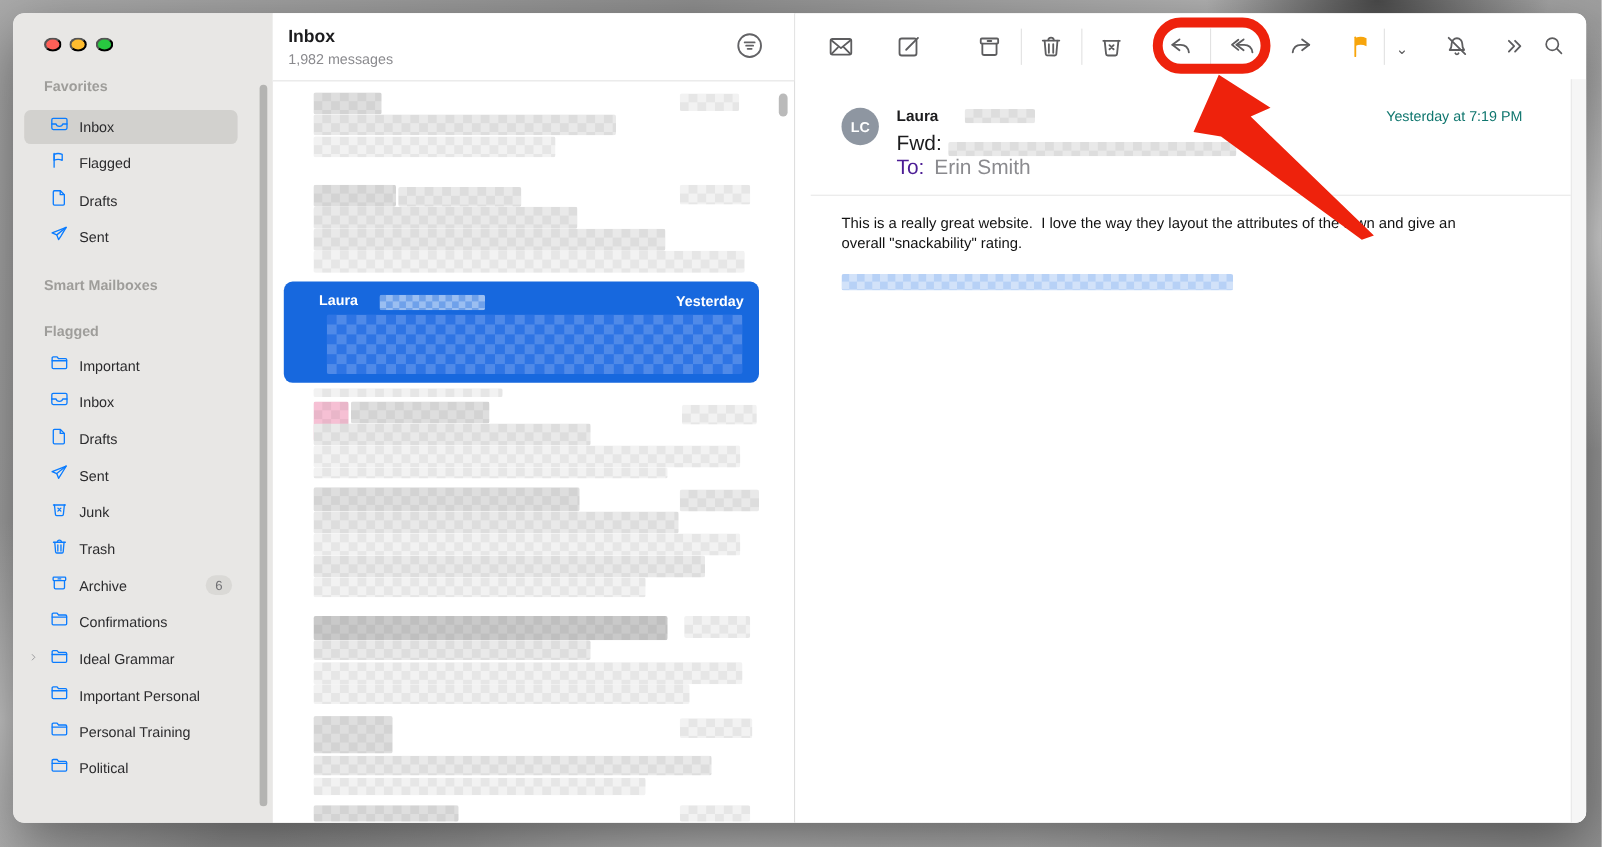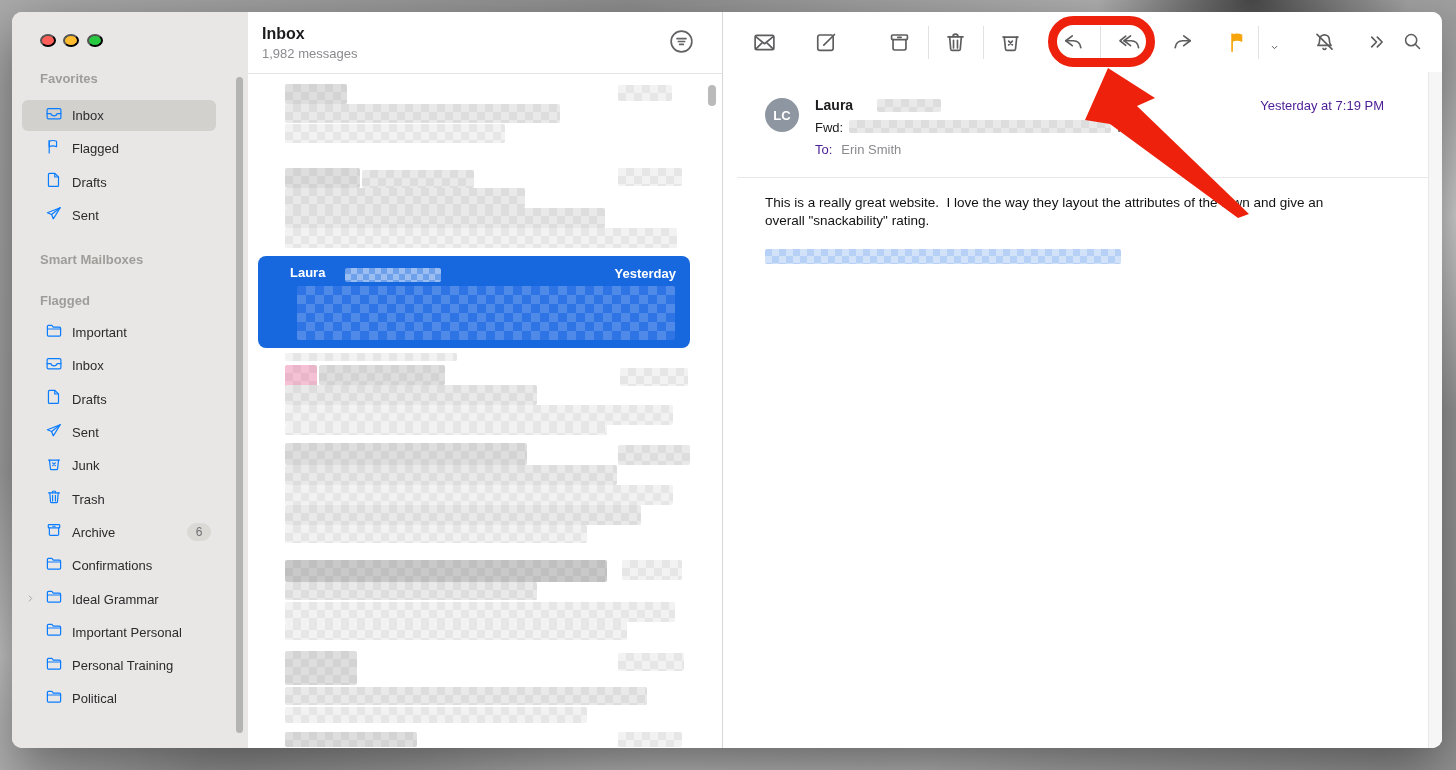--- a/index.html
+++ b/index.html
@@ -58,23 +58,23 @@
   
   .msgpane{position:absolute;left:711px;top:0;width:719px;height:100%;background:#fff;}
   .tb-btn{position:absolute;top:18px;width:26px;height:26px;transform:translateX(-13px);
           background:none;border:none;padding:0;color:#5d5d5f;}
   .tb-btn svg{width:25px;height:25px;}
   .tb-sep{position:absolute;top:14px;width:1px;height:33px;background:#e2e2e2;}
   .scroll-strip{position:absolute;right:0;top:60px;width:13px;bottom:0;background:#f6f6f6;border-left:1px solid #e9e9e9;}
   .avatar{position:absolute;left:42px;top:86px;width:34px;height:34px;border-radius:50%;background:#8e96a1;
           color:#fff;font-size:13px;font-weight:600;display:flex;align-items:center;justify-content:center;}
   .m-sender{position:absolute;left:92px;top:85px;font-size:14px;font-weight:700;color:#1c1c1e;}
-  .m-line{position:absolute;left:92px;font-size:13px;color:#1c1c1e;display:flex;align-items:flex-start;}
+  .m-line{position:absolute;left:92px;font-size:19px;color:#1c1c1e;display:flex;align-items:flex-end;}
   .m-gray{color:#8a8a8e;}
-  .m-time{position:absolute;right:58px;top:86px;font-size:13px;color:#4c1d95;}
+  .m-time{position:absolute;right:58px;top:86px;font-size:13px;color:#0f766e;}
   .m-div{position:absolute;left:14px;right:14px;top:165px;height:1px;background:#e8e8e8;}
   .m-body{position:absolute;left:42px;top:182px;width:582px;font-size:13.5px;line-height:17.5px;color:#121212;white-space:pre-wrap;}
   .pixlink{position:absolute;left:42px;top:237px;width:356px;height:15px;border-radius:2px;background-color:#b7d1f6;
        background-image:repeating-conic-gradient(rgba(255,255,255,.38) 0% 25%, transparent 0% 50%);
        background-size:14px 14px;}
   
   .anno-circle{position:absolute;left:1036px;top:4px;width:107px;height:51px;border:9px solid #ee220c;
                border-radius:27px;box-sizing:border-box;pointer-events:none;z-index:40;}
   .anno-arrow{position:absolute;left:0;top:0;width:1430px;height:736px;pointer-events:none;z-index:40;}
 </style>

